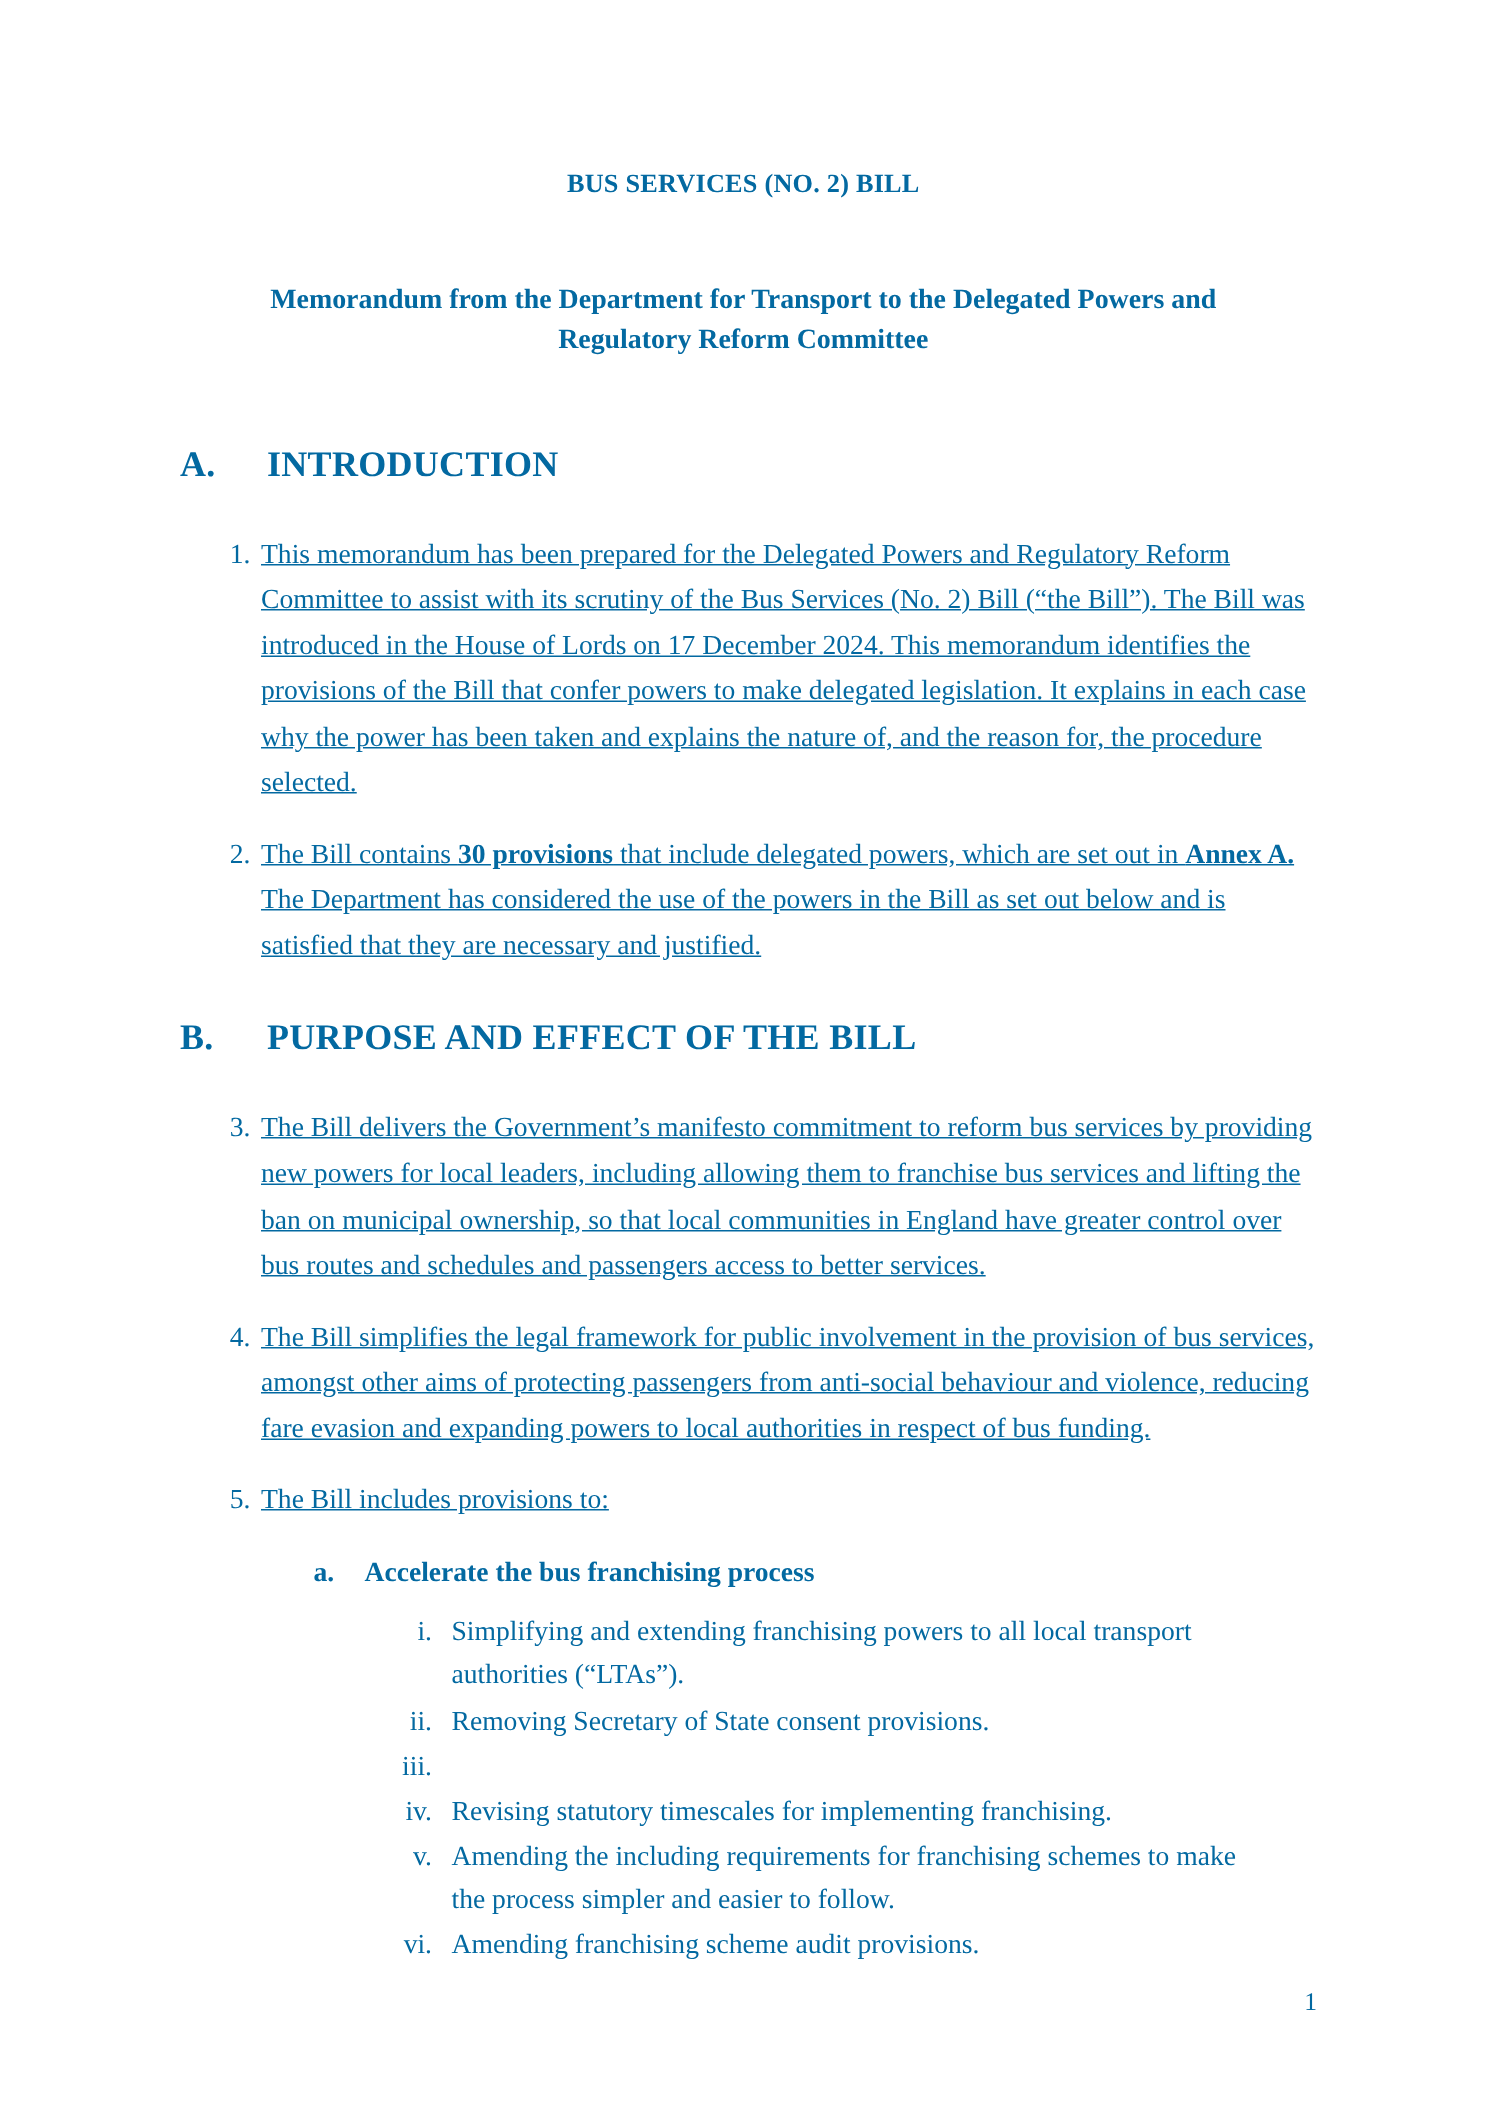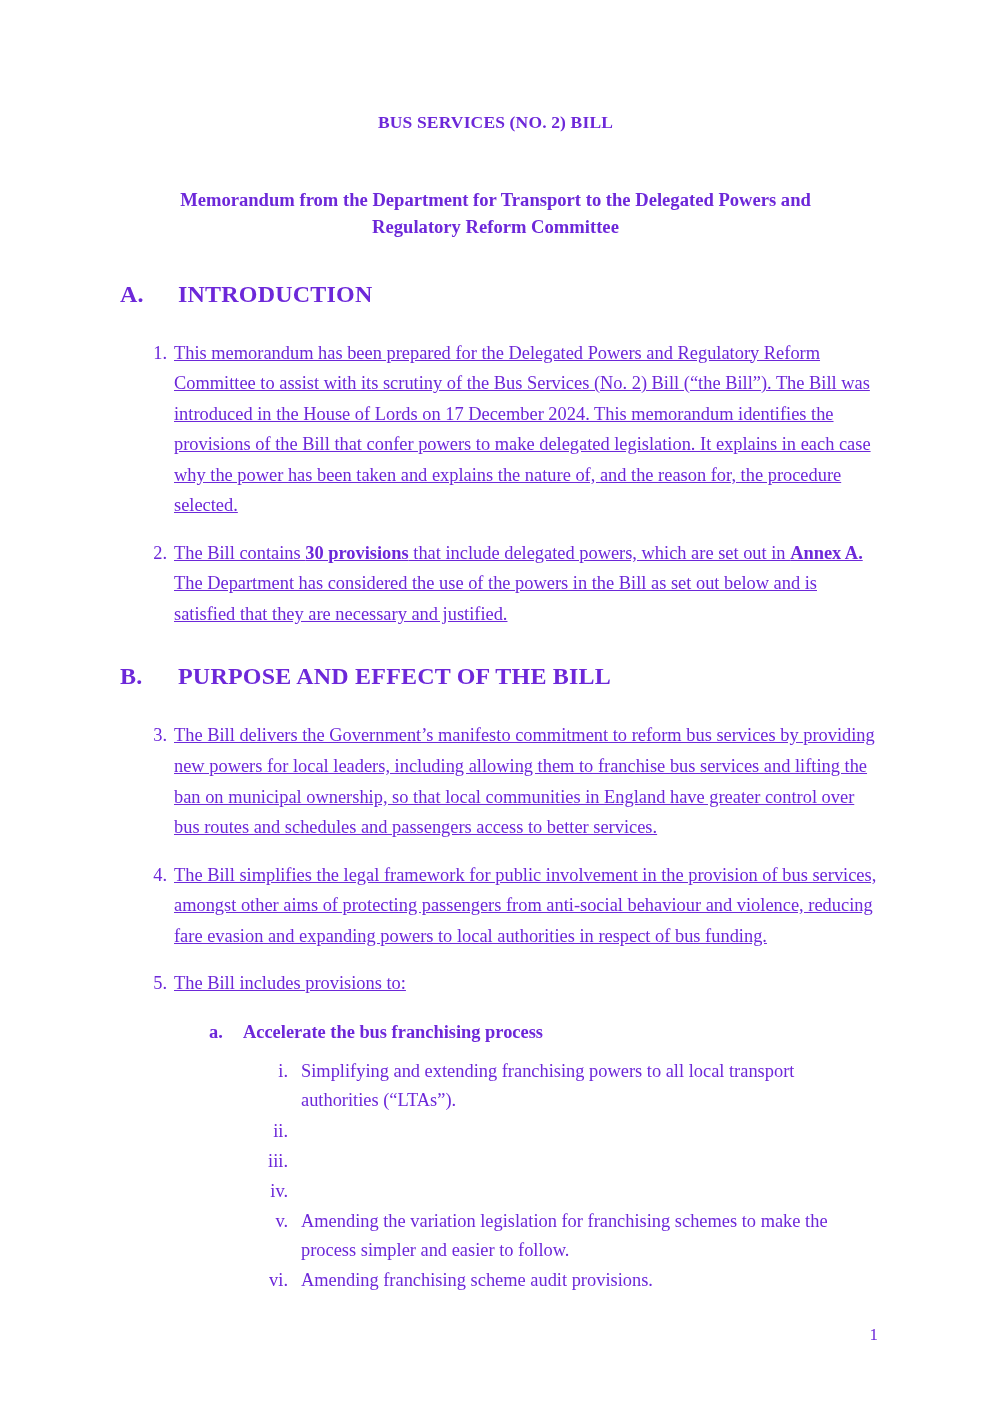--- a/index.html
+++ b/index.html
@@ -10,21 +10,21 @@
   }
 
   .page {
     position: relative;
     width: 991px;
     height: 1401px;
     margin: 0 auto;
     background: #ffffff;
     box-sizing: border-box;
     font-family: "Liberation Serif", "DejaVu Serif", serif;
-    color: #6d28d9;
+    color: #0369a1;
     overflow: hidden;
   }
 
   .content {
     position: absolute;
     left: 0;
     top: 0;
     width: 991px;
     padding: 112px 113px 0 113px;
     box-sizing: border-box;
@@ -38,21 +38,21 @@
     letter-spacing: 0.15px;
     line-height: 1.25;
     margin: 0 0 52px 0;
   }
 
   .doc-subtitle {
     text-align: center;
     font-weight: bold;
     font-size: 18.6px;
     line-height: 1.47;
-    margin: 0 0 40px 0;
+    margin: 0 0 56px 0;
     padding: 0 22px;
   }
 
   
   .section-heading {
     display: flex;
     align-items: baseline;
     font-weight: bold;
     font-size: 24px;
     letter-spacing: 0.2px;
@@ -226,30 +226,32 @@
       </li>
     </ul>
 
     <ul class="roman-list">
       <li class="roman-item">
         <span class="marker">i.</span>
         <span class="body">Simplifying and extending franchising powers to all local transport authorities (“LTAs”).</span>
       </li>
       <li class="roman-item">
         <span class="marker">ii.</span>
+        <span class="body">Removing Secretary of State consent provisions.</span>
       </li>
       <li class="roman-item">
         <span class="marker">iii.</span>
       </li>
       <li class="roman-item">
         <span class="marker">iv.</span>
+        <span class="body">Revising statutory timescales for implementing franchising.</span>
       </li>
       <li class="roman-item">
         <span class="marker">v.</span>
-        <span class="body">Amending the variation legislation for franchising schemes to make the process simpler and easier to follow.</span>
+        <span class="body">Amending the including requirements for franchising schemes to make the process simpler and easier to follow.</span>
       </li>
       <li class="roman-item">
         <span class="marker">vi.</span>
         <span class="body">Amending franchising scheme audit provisions.</span>
       </li>
     </ul>
 
   </div>
 
   <div class="page-number">1</div>

